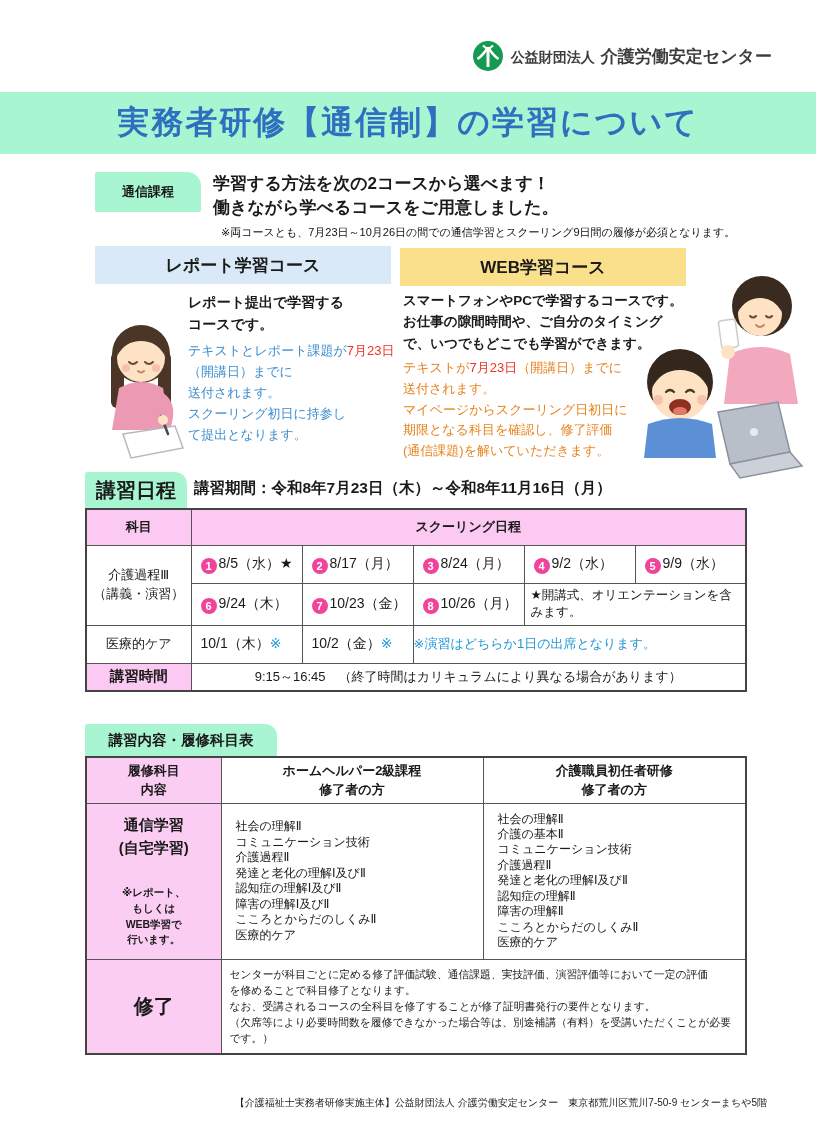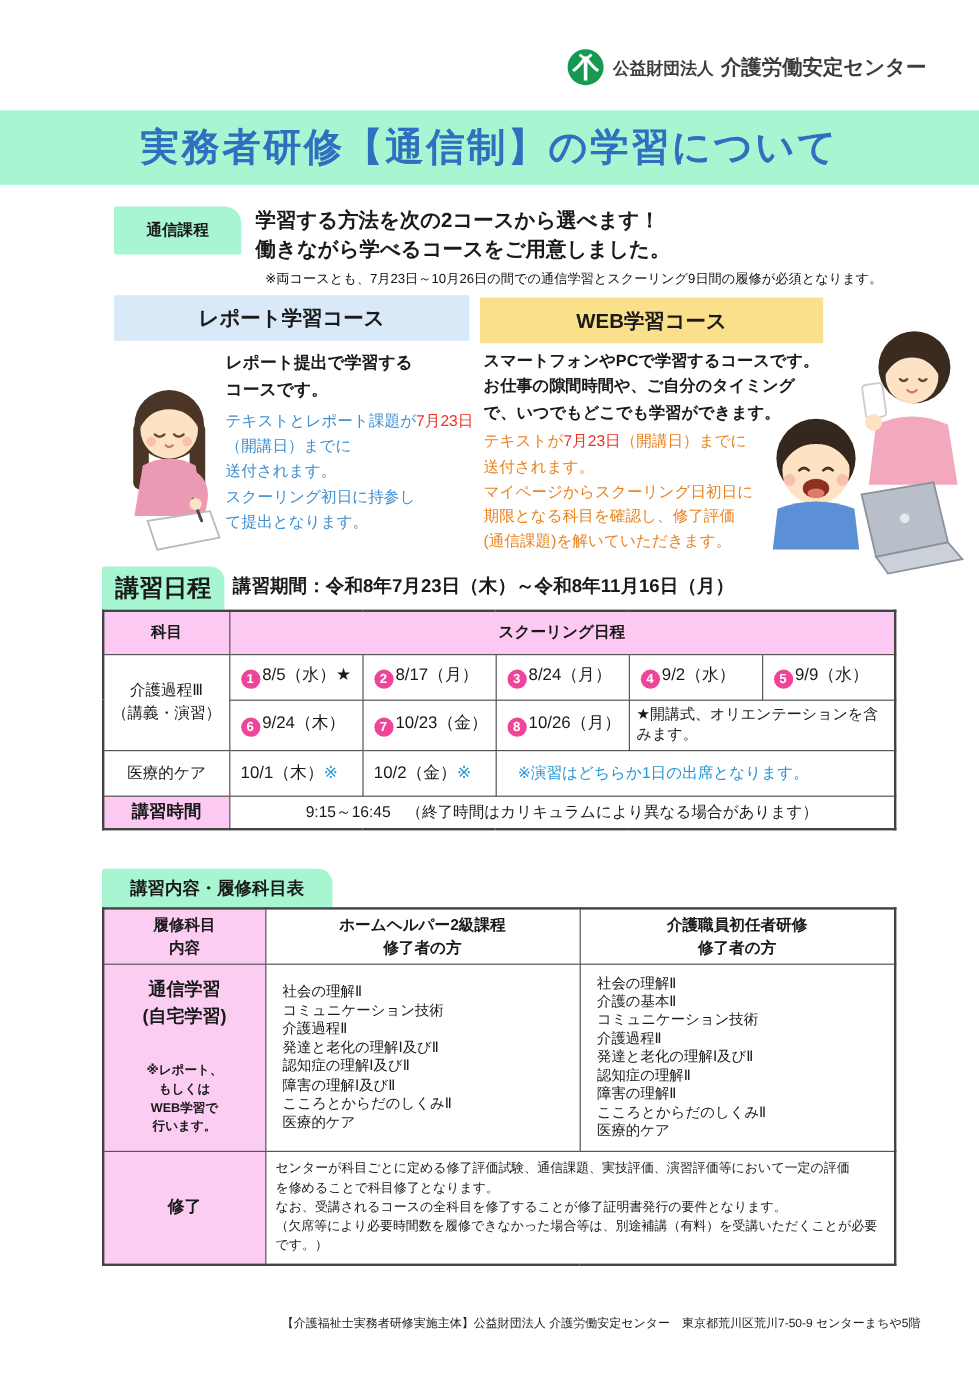--- a/index.html
+++ b/index.html
@@ -51,21 +51,21 @@
                font-size:20px; border-radius:2px 12px 0 0; }
   .sched-period { position:absolute; top:462px; left:194px; font-size:15.5px; font-weight:800; }
 
   table { border-collapse:collapse; table-layout:fixed; }
   .t1 { position:absolute; top:492px; left:85px; width:660px; border:2px solid #444; }
   .t1 th, .t1 td { border:1px solid #555; font-size:13px; }
   .t1 th { background:#fbc9f1; font-weight:800; height:36px; }
   .t1 .subj { background:#ffffff; text-align:center; font-size:13px; line-height:1.45; }
   .t1 .datecell { height:38px; padding-left:9px; font-size:14px; vertical-align:middle; }
   .t1 .starnote { font-size:12.5px; line-height:1.4; padding:3px 6px; vertical-align:middle; }
-  .t1 .bluenote { color:#2196d8; font-size:13px; padding-left:18px; vertical-align:middle; }
+  .t1 .bluenote { color:#2196d8; font-size:13px; vertical-align:middle; }
   .t1 .timehdr { background:#fbc9f1; font-weight:800; font-size:14.5px; text-align:center; height:28px; }
   .t1 .timeval { text-align:center; font-size:13px; }
   .num { display:inline-block; width:16px; height:16px; border-radius:50%; background:#f0449a;
          color:#fff; font-size:11px; font-weight:700; text-align:center; line-height:16px;
          margin-right:2px; vertical-align:-2px; }
   .bluemark { color:#2196d8; }
 
   
   .curr-tag { position:absolute; top:708px; left:85px; width:192px; height:32px;
               font-size:14.5px; border-radius:2px 12px 0 0; }
@@ -74,21 +74,21 @@
   .t2 .plabel { background:#fccdf3; font-weight:800; text-align:center; }
   .t2 th { font-size:13px; font-weight:800; height:46px; line-height:1.5; }
   .t2 .sch-row td { border-bottom:1px dotted #999; }
   .t2 .sch-label { font-size:13.5px; height:52px; line-height:1.5; }
   .t2 .sch-val { text-align:center; font-size:12.5px; line-height:1.7; }
   .t2 .corr-label { vertical-align:middle; }
   .corr-main { font-size:15px; font-weight:800; line-height:1.5; text-align:center; }
   .corr-note { font-size:10.5px; font-weight:800; line-height:1.5; text-align:center; margin-top:26px; }
   .t2 .list { font-size:12px; line-height:1.29; text-align:left; padding:8px 6px 8px 14px;
               vertical-align:middle; height:142px; }
-  .t2 .comp-label { font-size:14px; height:88px; }
+  .t2 .comp-label { font-size:20px; height:88px; }
   .t2 .comp-text { font-size:10.8px; line-height:1.5; padding:6px 8px; text-align:left; vertical-align:middle; }
 
   .footer { position:absolute; top:1080px; left:85px; width:682px; text-align:right;
             font-size:10px; color:#222; }
 </style>
 </head>
 <body>
 
 <div class="page">
 

